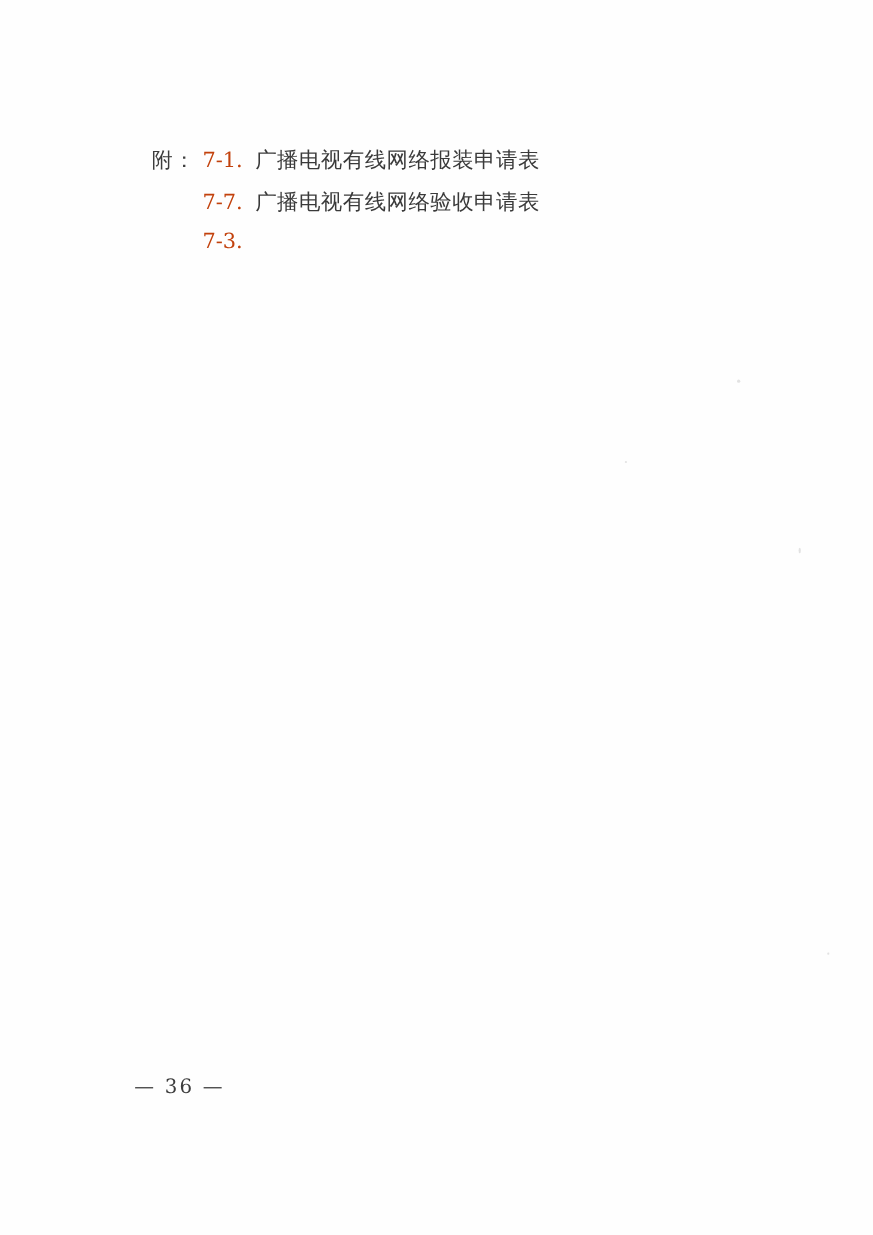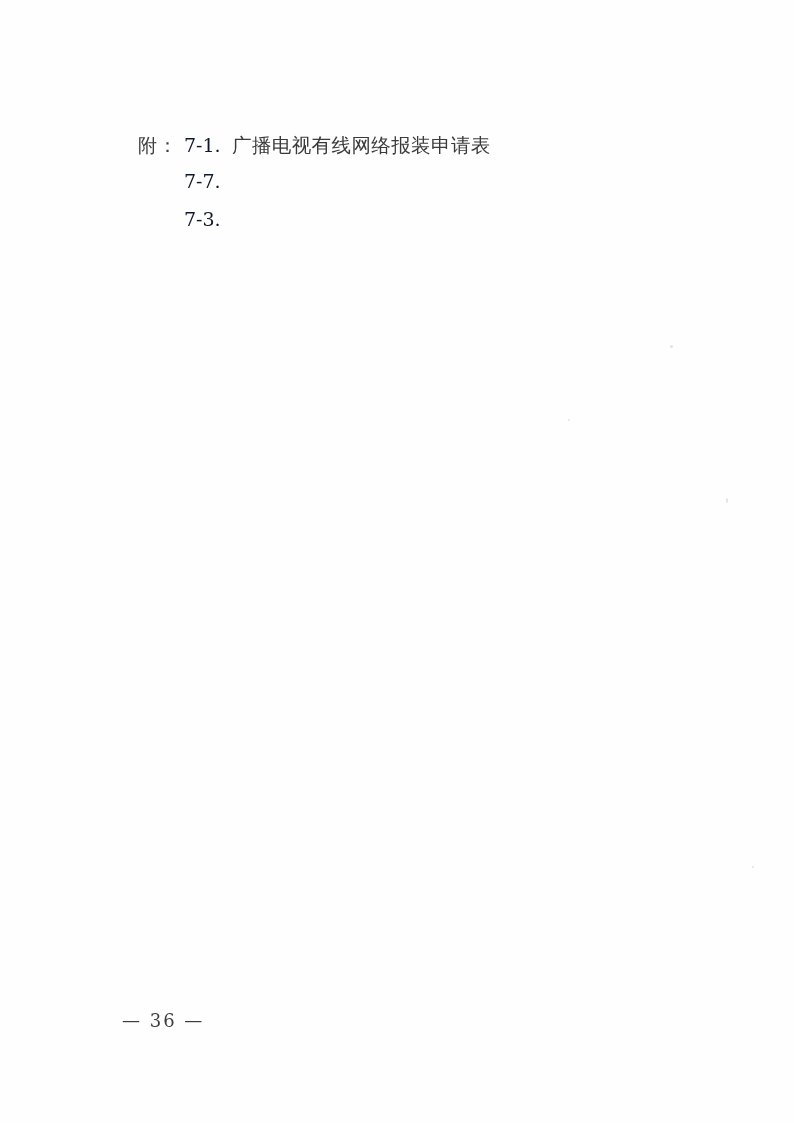--- a/index.html
+++ b/index.html
@@ -47,21 +47,21 @@
   .attach-label {
     width: 46px;
     font-size: 19px;
     letter-spacing: 1px;
     color: #3d3d3d;
   }
 
   .attach-index {
     width: 48px;
     font-size: 19px;
-    color: #0f172a;
+    color: #c2410c;
     font-family: "DejaVu Serif", "Liberation Serif", serif;
   }
 
   .attach-text {
     font-size: 19.5px;
     letter-spacing: 0.4px;
     color: #3a3a3a;
     text-align: right;
   }
 
@@ -69,21 +69,20 @@
     padding-left: 46px;
   }
 
   .page-number {
     position: absolute;
     left: 122px;
     top: 978px;
     font-size: 18px;
     letter-spacing: 2px;
     color: #3d3d3d;
-    margin-top: 32px;
   }
 </style>
 </head>
 <body>
 
 <div class="page">
 
   <span class="speck" style="left:670px; top:345px; width:3px; height:3px;"></span>
   <span class="speck" style="left:568px; top:419px; width:2px; height:2px;"></span>
   <span class="speck" style="left:726px; top:498px; width:2px; height:5px;"></span>
@@ -92,20 +91,21 @@
   <div class="attachment-block">
 
     <div class="attach-row">
       <span class="attach-label">附：</span>
       <span class="attach-index">7-1.</span>
       <span class="attach-text">广播电视有线网络报装申请表</span>
     </div>
 
     <div class="attach-row indent">
       <span class="attach-index">7-7.</span>
+      <span class="attach-text">广播电视有线网络验收申请表</span>
     </div>
 
     <div class="attach-row indent">
       <span class="attach-index">7-3.</span>
     </div>
 
 
   </div>
 
   <div class="page-number">— 36 —</div>

